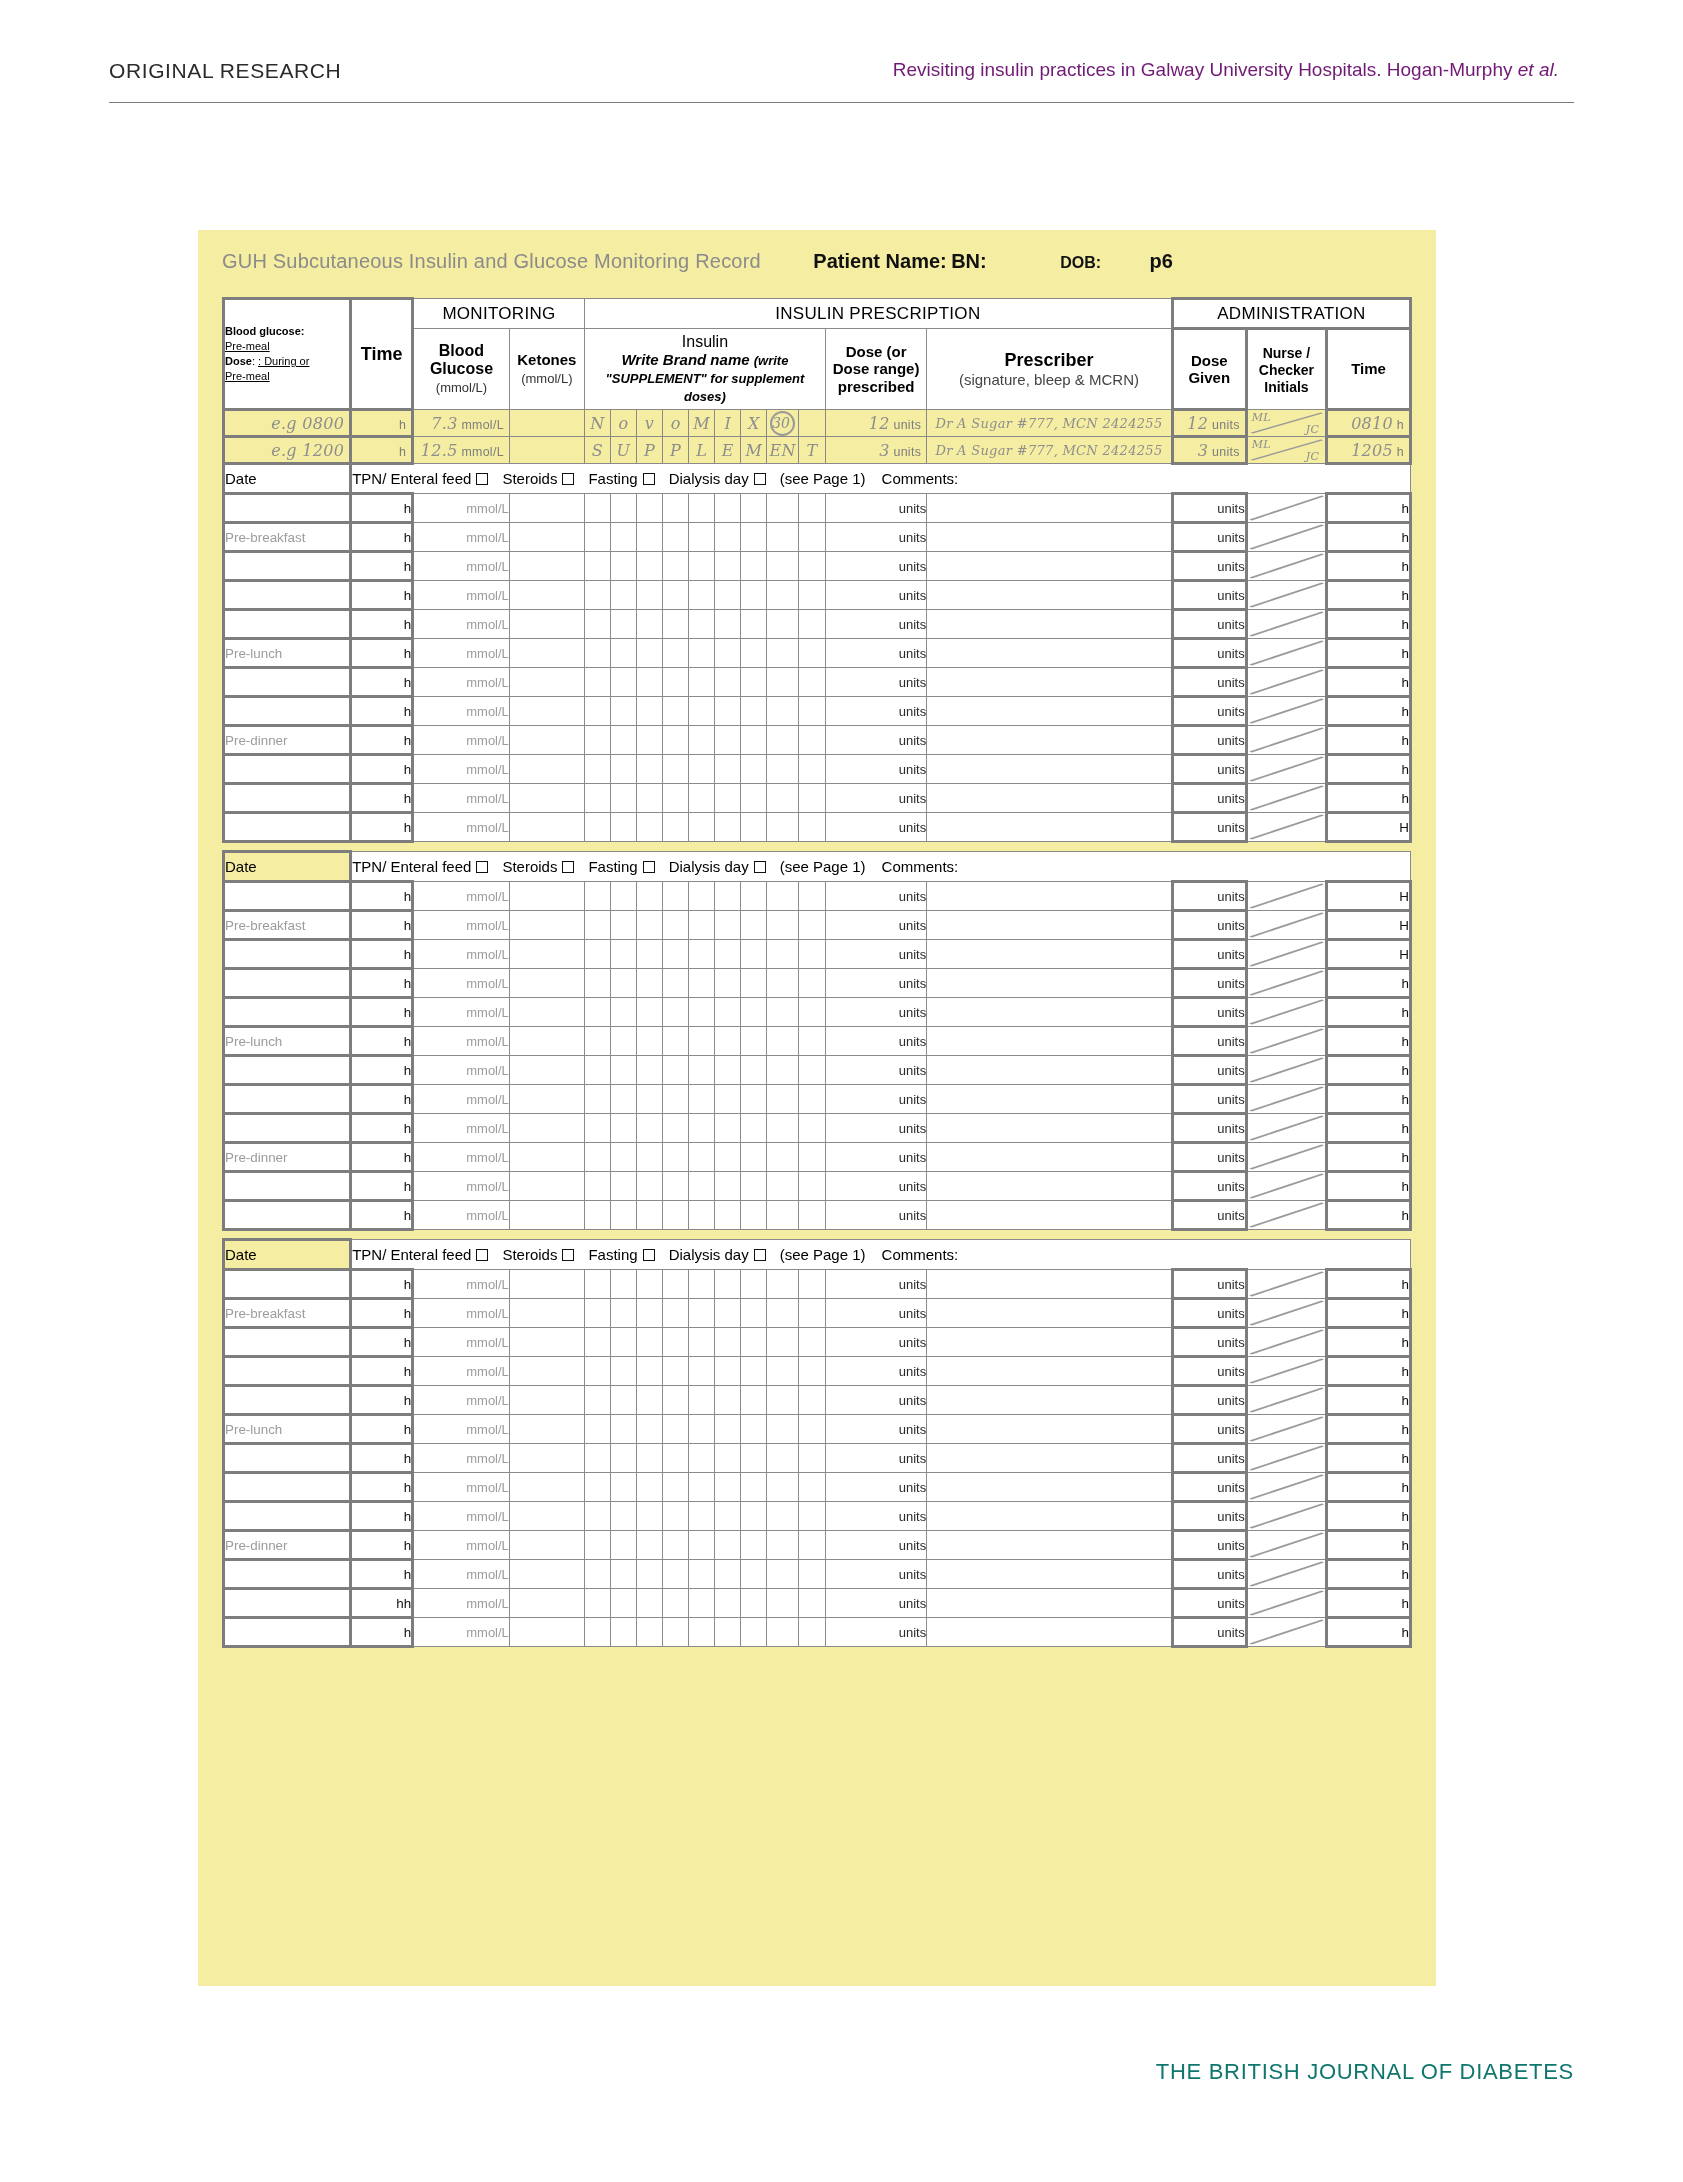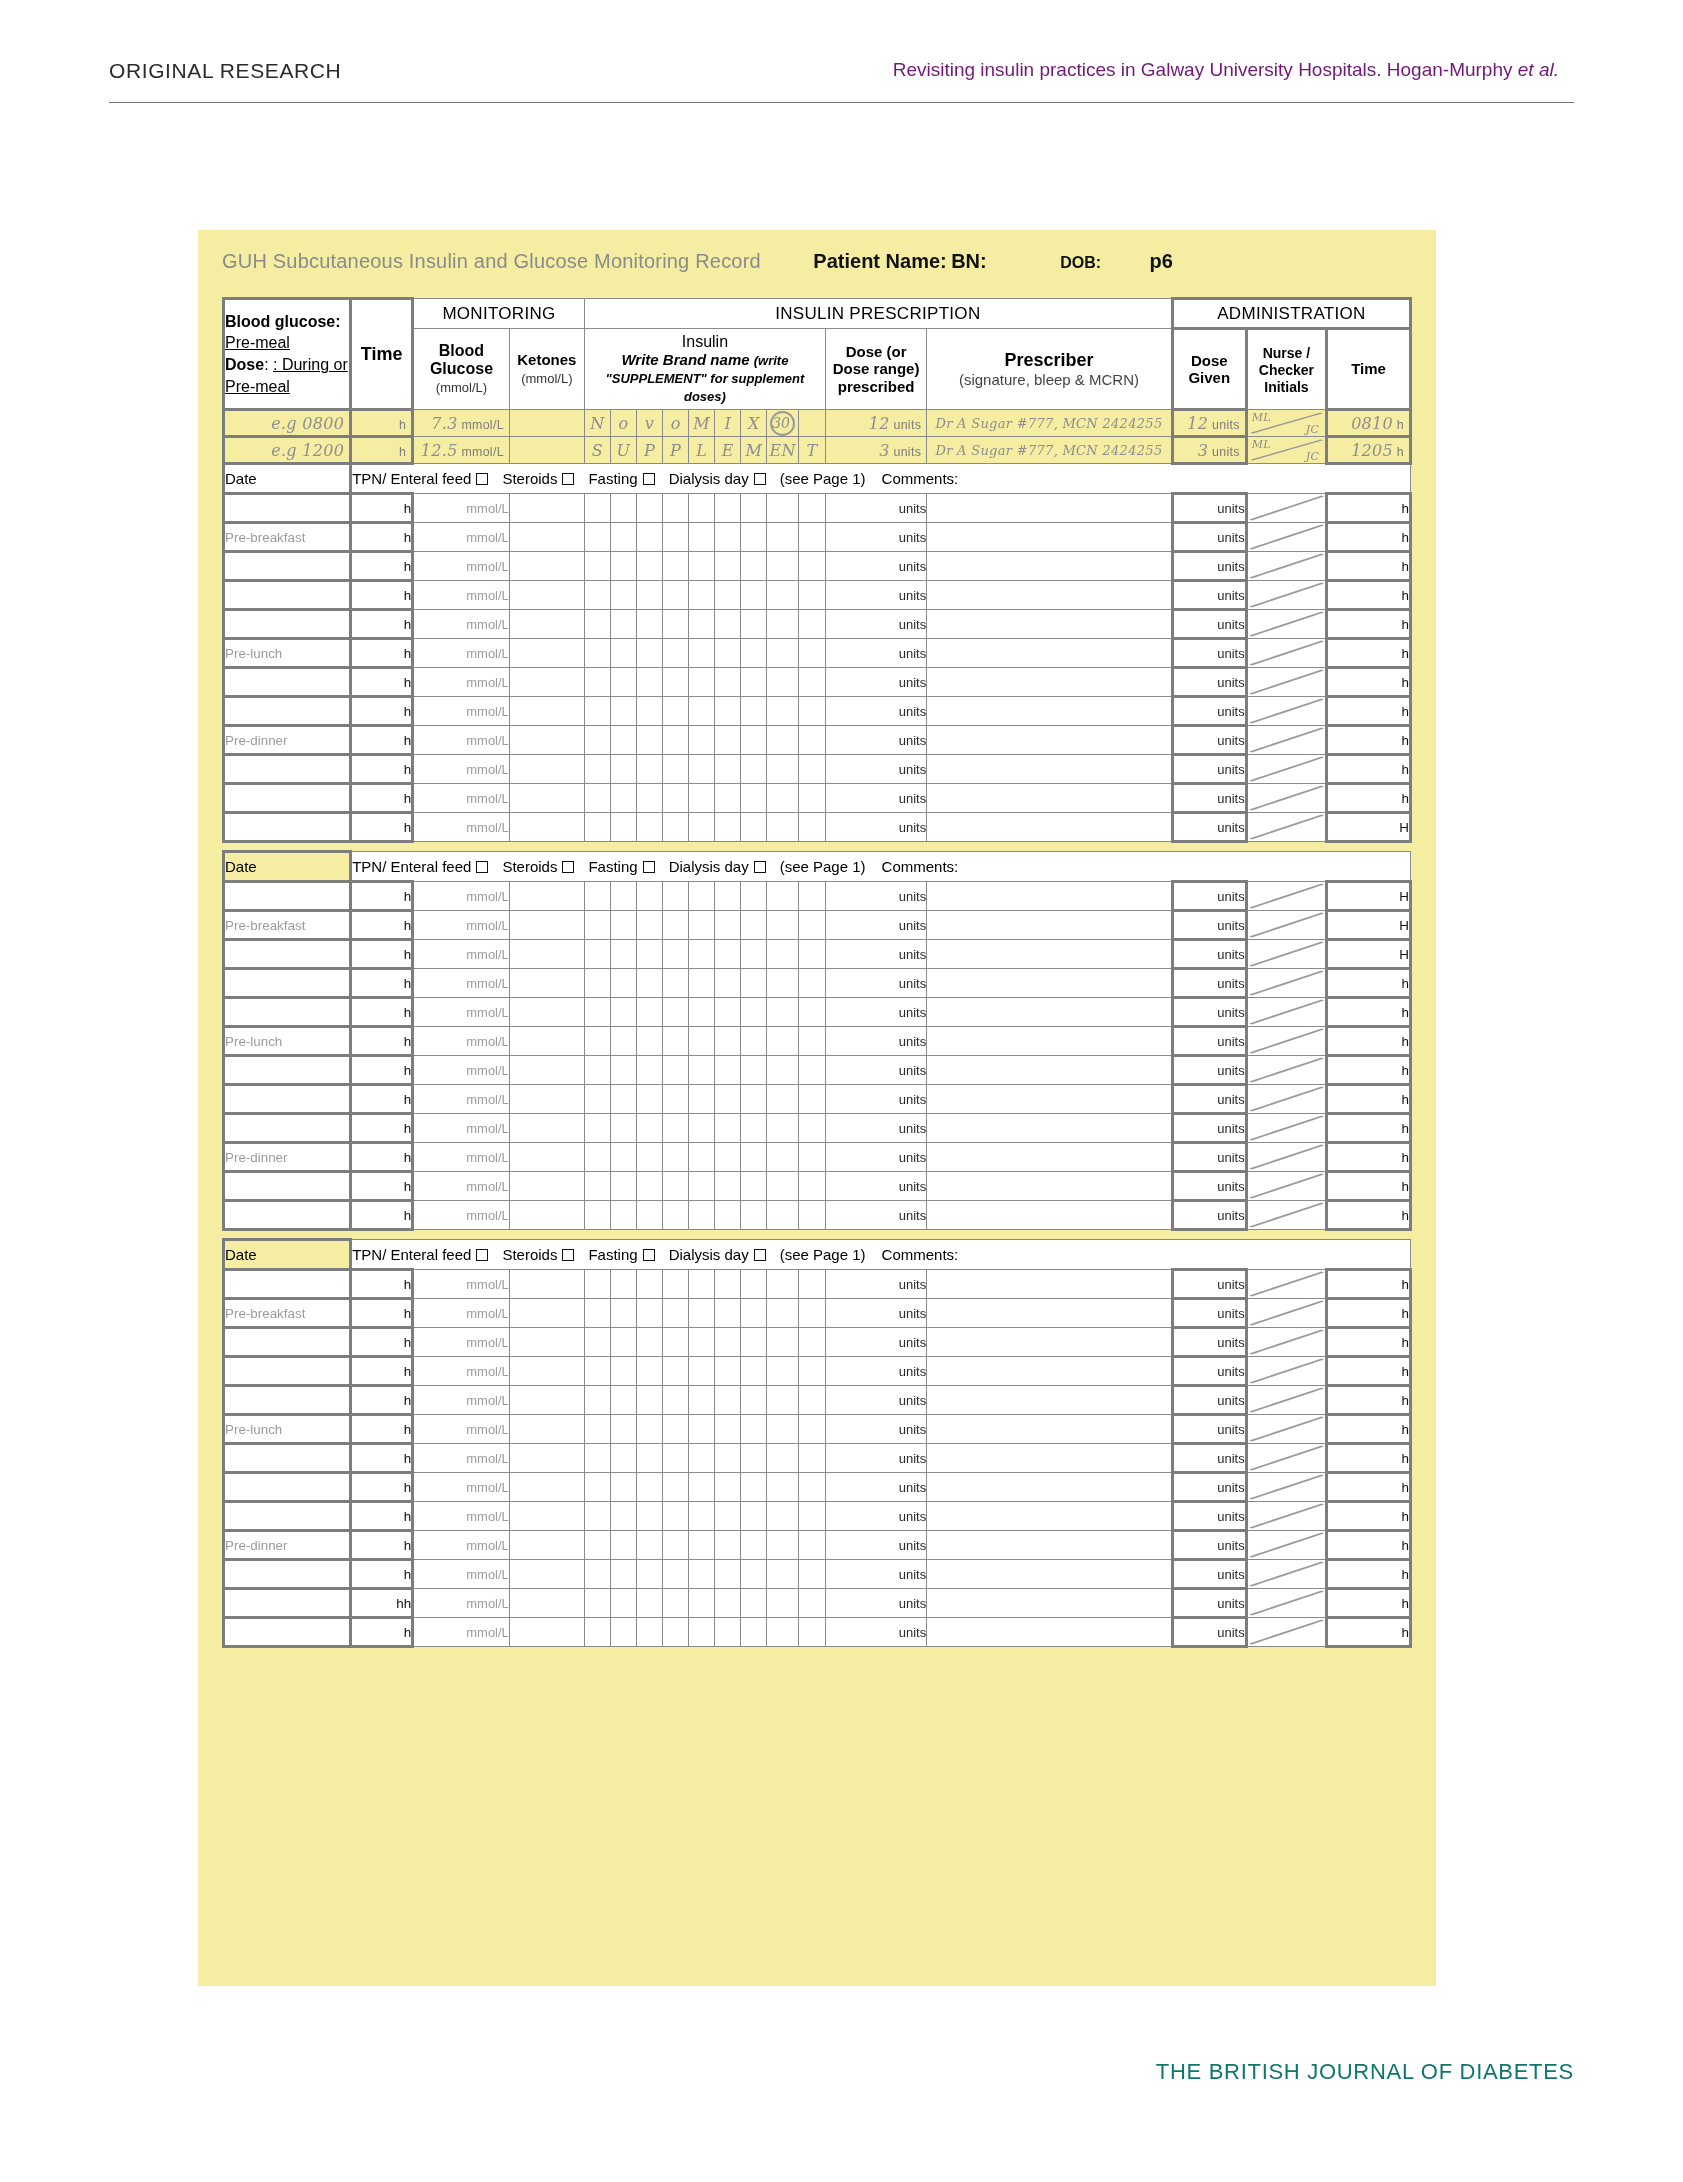--- a/index.html
+++ b/index.html
@@ -84,21 +84,21 @@
   .hsub {
     background:#d9d9d9; text-align:center; font-size:15px; color:#000;
     padding:2px 3px; line-height:1.15;
   }
   .hsub b { font-weight:bold; }
   .hsub .sm { font-size:13px; color:#333; }
   .hsub .it { font-style:italic; font-weight:bold; }
   .hsub .it2 { font-style:italic; font-weight:bold; font-size:13px; }
 
   .bgcell {
-    background:#d9d9d9; font-size:16px; line-height:1.35;
+    background:#d9d9d9; font-size:11px; line-height:1.35;
     padding:3px 4px; text-align:left; color:#000; vertical-align:top;
   }
   .bgcell b { font-weight:bold; }
   .bgcell u { text-decoration:underline; }
 
   
   tr.ex td { background:#F4EDA2; height:27px; }
   .script {
     font-family:"DejaVu Serif", serif; font-style:italic;
     color:#8e8e8e; font-size:16px; letter-spacing:0.3px;

